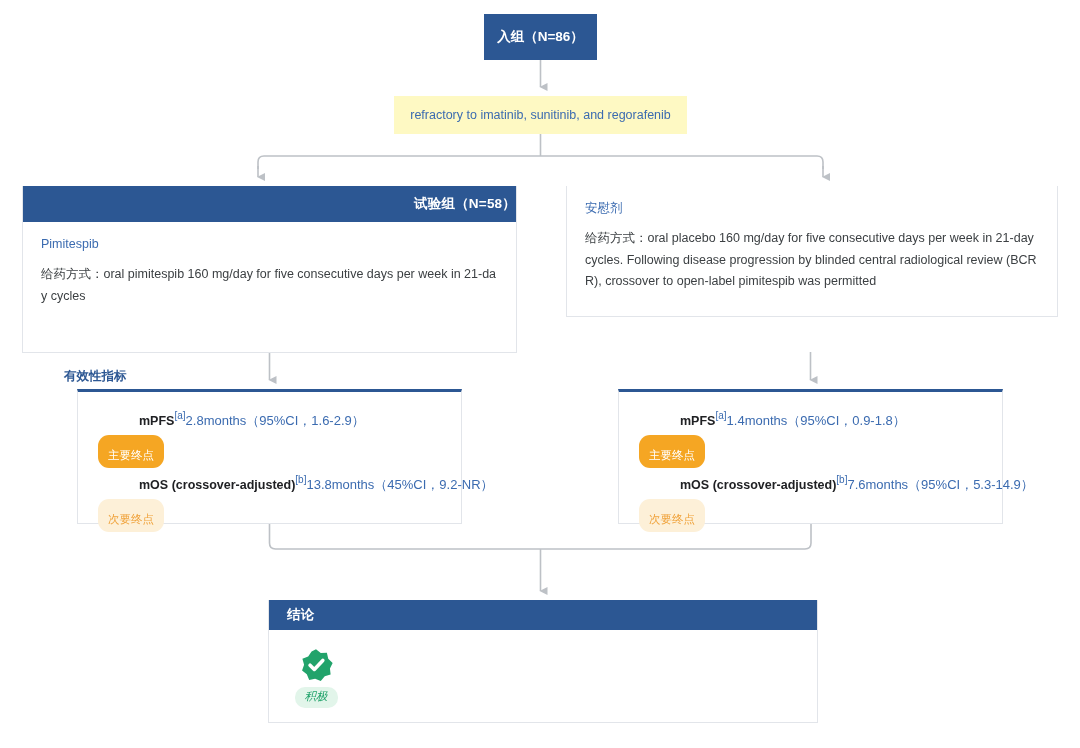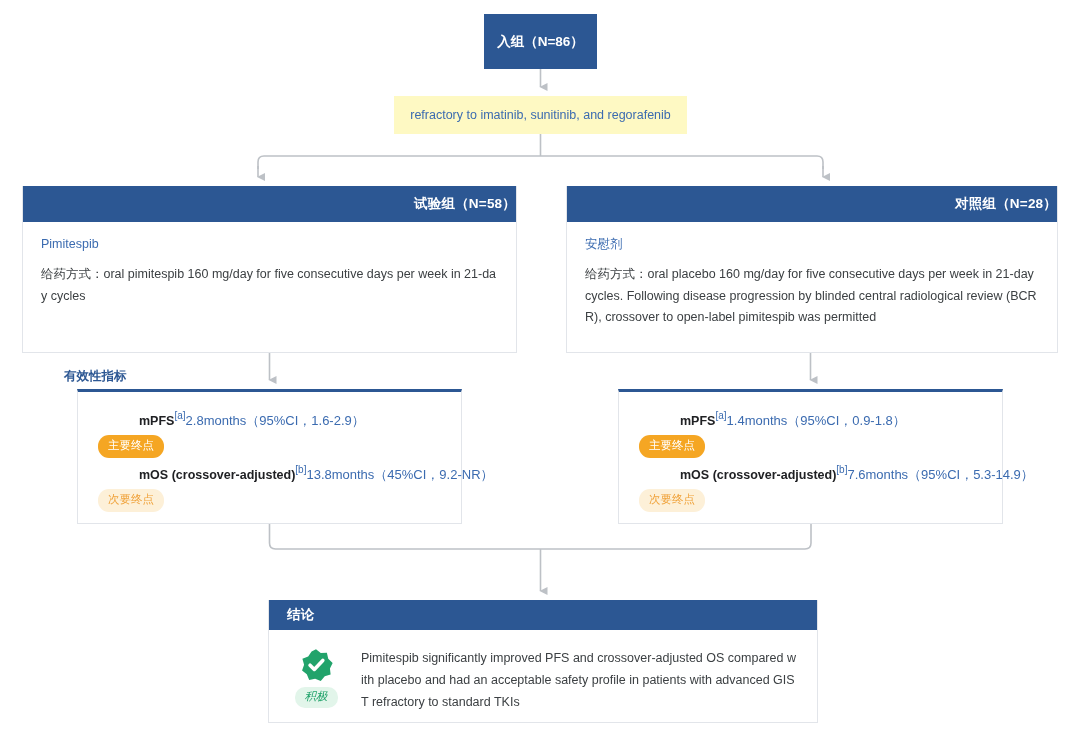--- a/index.html
+++ b/index.html
@@ -27,21 +27,21 @@
     font-weight: bold;
     display: flex;
     align-items: center;
     justify-content: flex-end;
     letter-spacing: .2px;
   }
   .hdr-bar.left-align { justify-content: flex-start; padding-left: 18px; }
 
   
   #entry-node {
-    left: 484px; top: 14px; width: 113px; height: 55px;
+    left: 484px; top: 14px; width: 113px; height: 46px;
     background: #2c5793; color: #fff;
     display: flex; align-items: center; justify-content: center;
     font-size: 13.5px; font-weight: bold;
   }
 
   
   #refractory-node {
     left: 394px; top: 96px; width: 293px; height: 38px;
     background: #fef9c3; color: #3b6bb0;
     display: flex; align-items: center; justify-content: center;
@@ -81,21 +81,21 @@
 
   .eff-row { margin-bottom: 6px; }
   .eff-row:last-child { margin-bottom: 0; }
   .eff-line { display: block; white-space: nowrap; }
   .eff-name { font-size: 12.5px; font-weight: bold; color: #202124; padding-left: 41px; }
   .eff-sup { font-size: 10px; color: #3b6bb0; vertical-align: super; font-weight: normal; }
   .eff-val { font-size: 13px; color: #3b6bb0; margin-left: 0; }
   .pill {
     display: inline-block; margin-top: 5px;
     border-radius: 11px; font-size: 11.5px; line-height: 1;
-    padding: 5px 10px 6px 10px;
+    padding: 15px 10px 6px 10px;
   }
   .pill-primary   { background: #f5a623; color: #ffffff; }
   .pill-secondary { background: #fdf0d8; color: #f0a33c; }
 
   
   #conclusion { left: 268px; top: 600px; width: 550px; }
   #conclusion .hdr-bar { height: 30px; }
   #conclusion .concl-body {
     padding: 16px 20px 18px 16px;
     display: flex; align-items: flex-start; gap: 14px;
@@ -165,23 +165,20 @@
     <div class="hdr-bar arm-head">
       <span>试验组（N=58）</span>
     </div>
     <div class="arm-body">
       <p class="arm-drug">Pimitespib</p>
       <p class="arm-dose">给药方式：oral pimitespib 160 mg/day for five consecutive days per week in 21-day cycles</p>
     </div>
   </div>
 
   <div class="node hdr-box" id="arm-right">
-    <div class="hdr-bar arm-head">
-      <span>对照组（N=28）</span>
-    </div>
     <div class="arm-body">
       <p class="arm-drug">安慰剂</p>
       <p class="arm-dose">给药方式：oral placebo 160 mg/day for five consecutive days per week in 21-day cycles. Following disease progression by blinded central radiological review (BCRR), crossover to open-label pimitespib was permitted</p>
     </div>
   </div>
 
   <div class="eff-label">有效性指标</div>
 
   <div class="eff-box" id="eff-left">
     <div class="eff-row">
@@ -221,17 +218,16 @@
       <div class="badge-wrap">
         <svg class="badge-star" viewBox="0 0 40 40" xmlns="http://www.w3.org/2000/svg">
           <path fill="#22a36b" d="M20 1.5 L25.6 6.0 L32.8 5.6 L34.4 12.6 L39.6 17.6 L36.4 24.0
                                   L37.2 31.2 L30.3 33.2 L25.6 38.8 L19.0 36.2 L12.0 37.6
                                   L9.2 30.9 L3.6 26.4 L6.0 19.6 L4.0 12.7 L10.8 10.0
                                   L14.8 4.0 Z"></path>
           <path fill="none" stroke="#ffffff" stroke-width="4.2" stroke-linecap="round" stroke-linejoin="round" d="M13 20.2 L18 25.2 L28 14.6"></path>
         </svg>
         <span class="badge-pill">积极</span>
       </div>
-      <div class="concl-text">Pimitespib significantly improved PFS and crossover-adjusted OS compared with placebo and had an acceptable safety profile in patients with advanced GIST refractory to standard TKIs</div>
     </div>
   </div>
 
 </div>
 
 </body></html>

